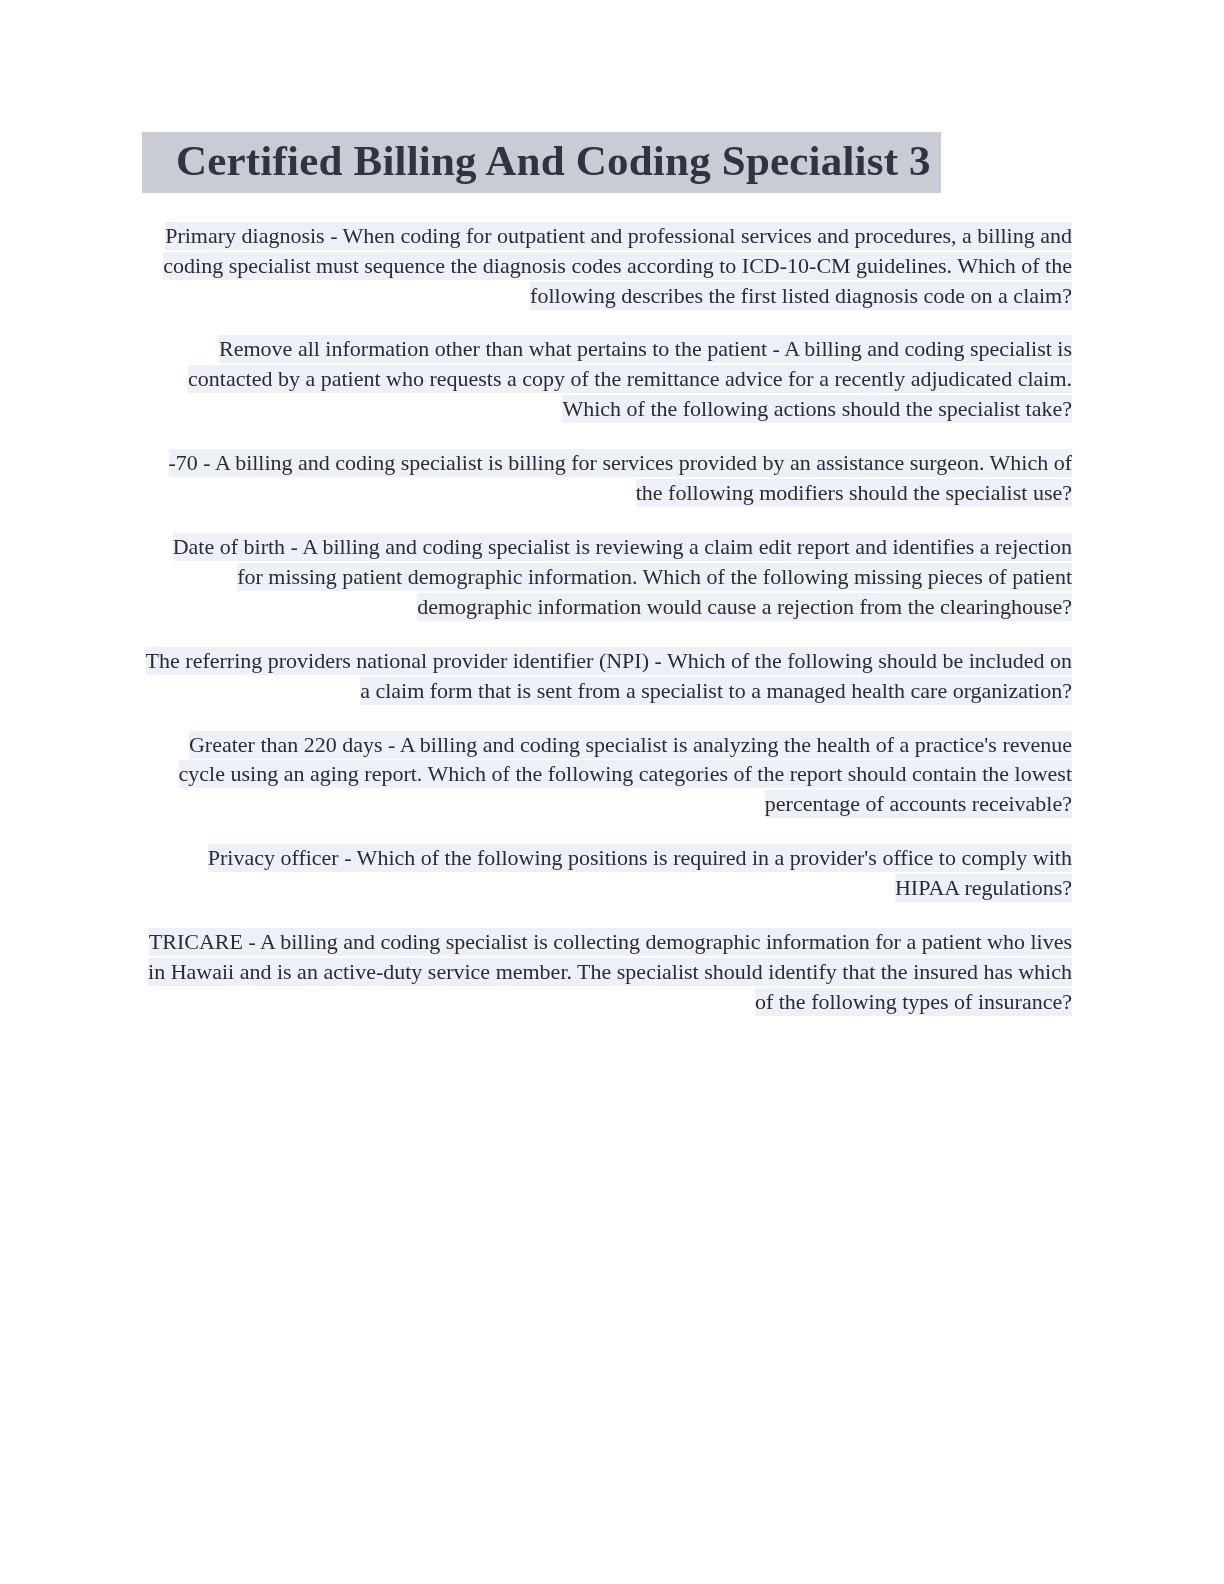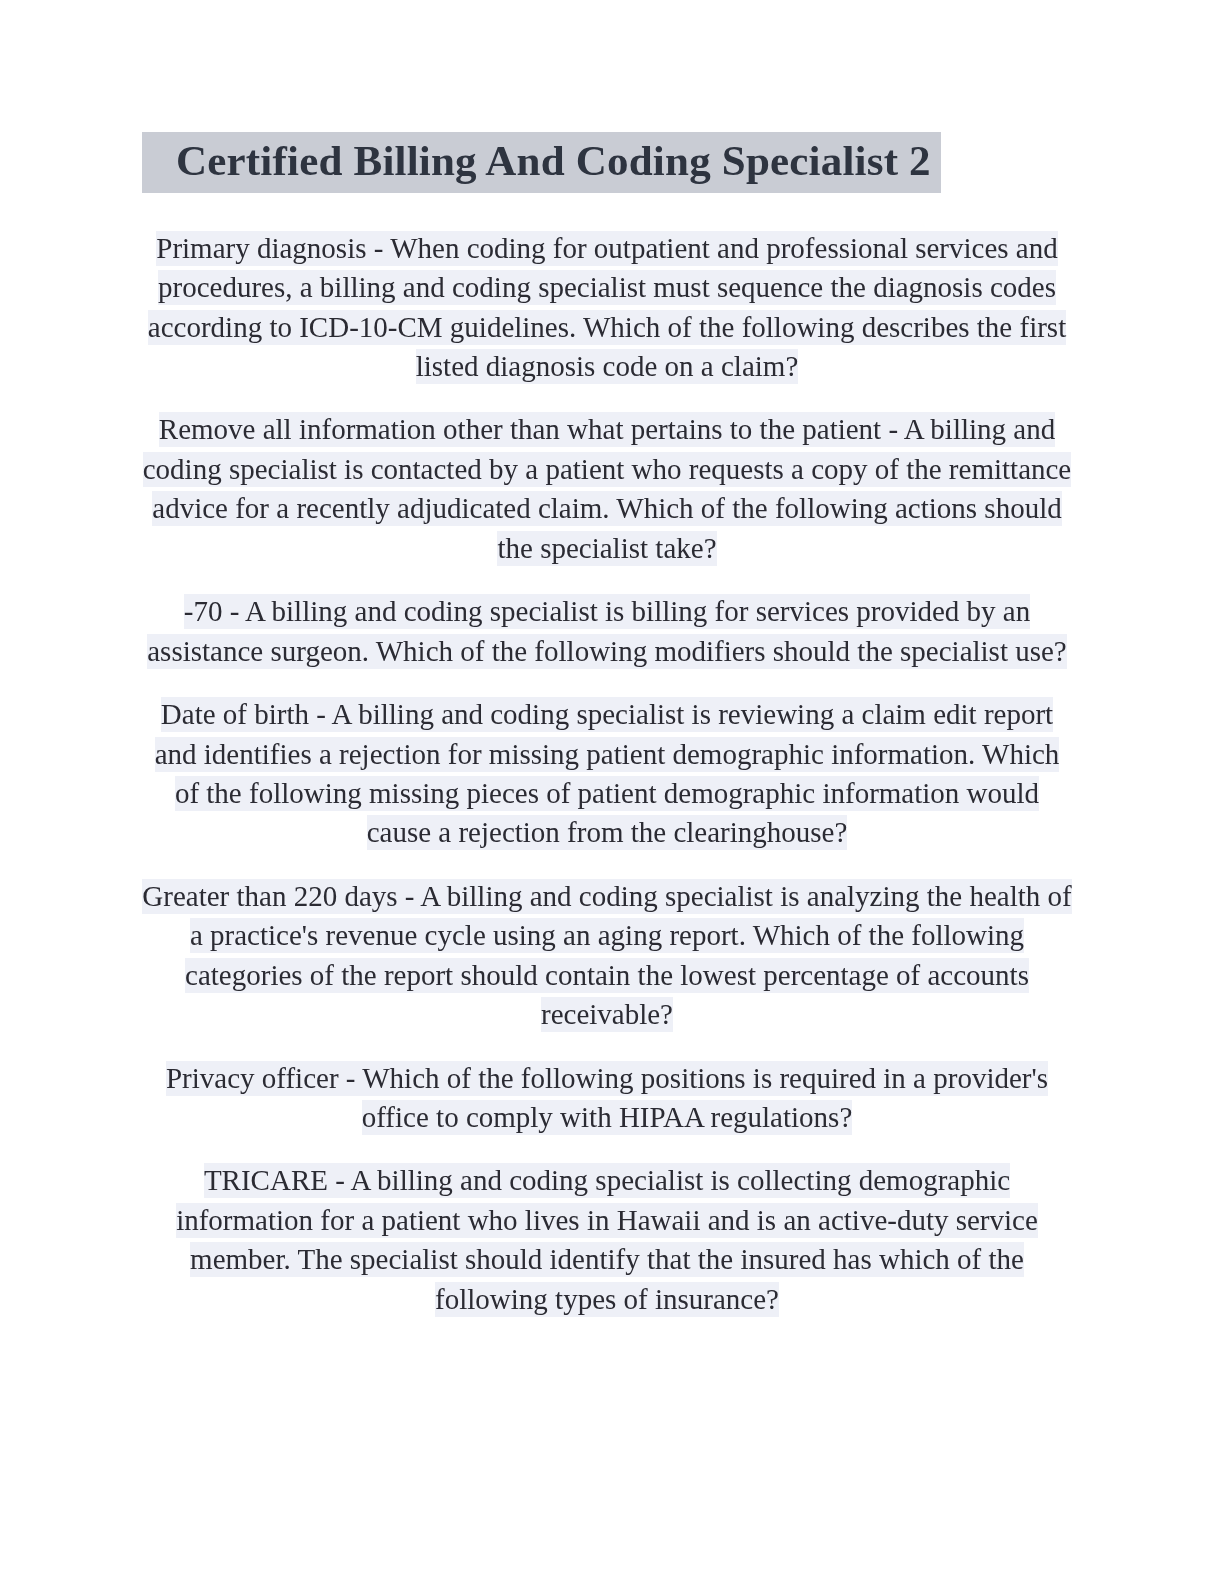--- a/index.html
+++ b/index.html
@@ -30,43 +30,44 @@
     line-height: 1.18;
     color: #2e3440;
     background: #c9ccd4;
     display: inline-block;
     padding: 4px 10px 6px 34px;
     margin: 0 0 26px 0;
     letter-spacing: 0.2px;
     white-space: nowrap;
   }
   .q-block {
-    font-size: 29px;
+    font-size: 22px;
     line-height: 1.36;
-    margin: 10px 0 24px 0;
+    margin: 2px 0 24px 0;
     color: #2b2b33;
-    text-align: center;
+    text-align: right;
   }
   .q-block span.hl {
     background: #eef0f7;
     box-decoration-break: clone;
     -webkit-box-decoration-break: clone;
     padding: 1px 0 2px 0;
   }
 </style>
 </head>
 <body>
 
 <div class="page">
   <div class="content">
 
-    <h1 class="doc-title">Certified Billing And Coding Specialist 2</h1>
+    <h1 class="doc-title">Certified Billing And Coding Specialist 3</h1>
 
     <p class="q-block"><span class="hl">Primary diagnosis - When coding for outpatient and professional services and procedures, a billing and coding specialist must sequence the diagnosis codes according to ICD-10-CM guidelines. Which of the following describes the first listed diagnosis code on a claim?</span></p>
     <p class="q-block"><span class="hl">Remove all information other than what pertains to the patient - A billing and coding specialist is contacted by a patient who requests a copy of the remittance advice for a recently adjudicated claim. Which of the following actions should the specialist take?</span></p>
     <p class="q-block"><span class="hl">-70 - A billing and coding specialist is billing for services provided by an assistance surgeon. Which of the following modifiers should the specialist use?</span></p>
     <p class="q-block"><span class="hl">Date of birth - A billing and coding specialist is reviewing a claim edit report and identifies a rejection for missing patient demographic information. Which of the following missing pieces of patient demographic information would cause a rejection from the clearinghouse?</span></p>
+    <p class="q-block"><span class="hl">The referring providers national provider identifier (NPI) - Which of the following should be included on a claim form that is sent from a specialist to a managed health care organization?</span></p>
     <p class="q-block"><span class="hl">Greater than 220 days - A billing and coding specialist is analyzing the health of a practice's revenue cycle using an aging report. Which of the following categories of the report should contain the lowest percentage of accounts receivable?</span></p>
     <p class="q-block"><span class="hl">Privacy officer - Which of the following positions is required in a provider's office to comply with HIPAA regulations?</span></p>
     <p class="q-block"><span class="hl">TRICARE - A billing and coding specialist is collecting demographic information for a patient who lives in Hawaii and is an active-duty service member. The specialist should identify that the insured has which of the following types of insurance?</span></p>
 
   </div>
 </div>
 
 </body></html>

